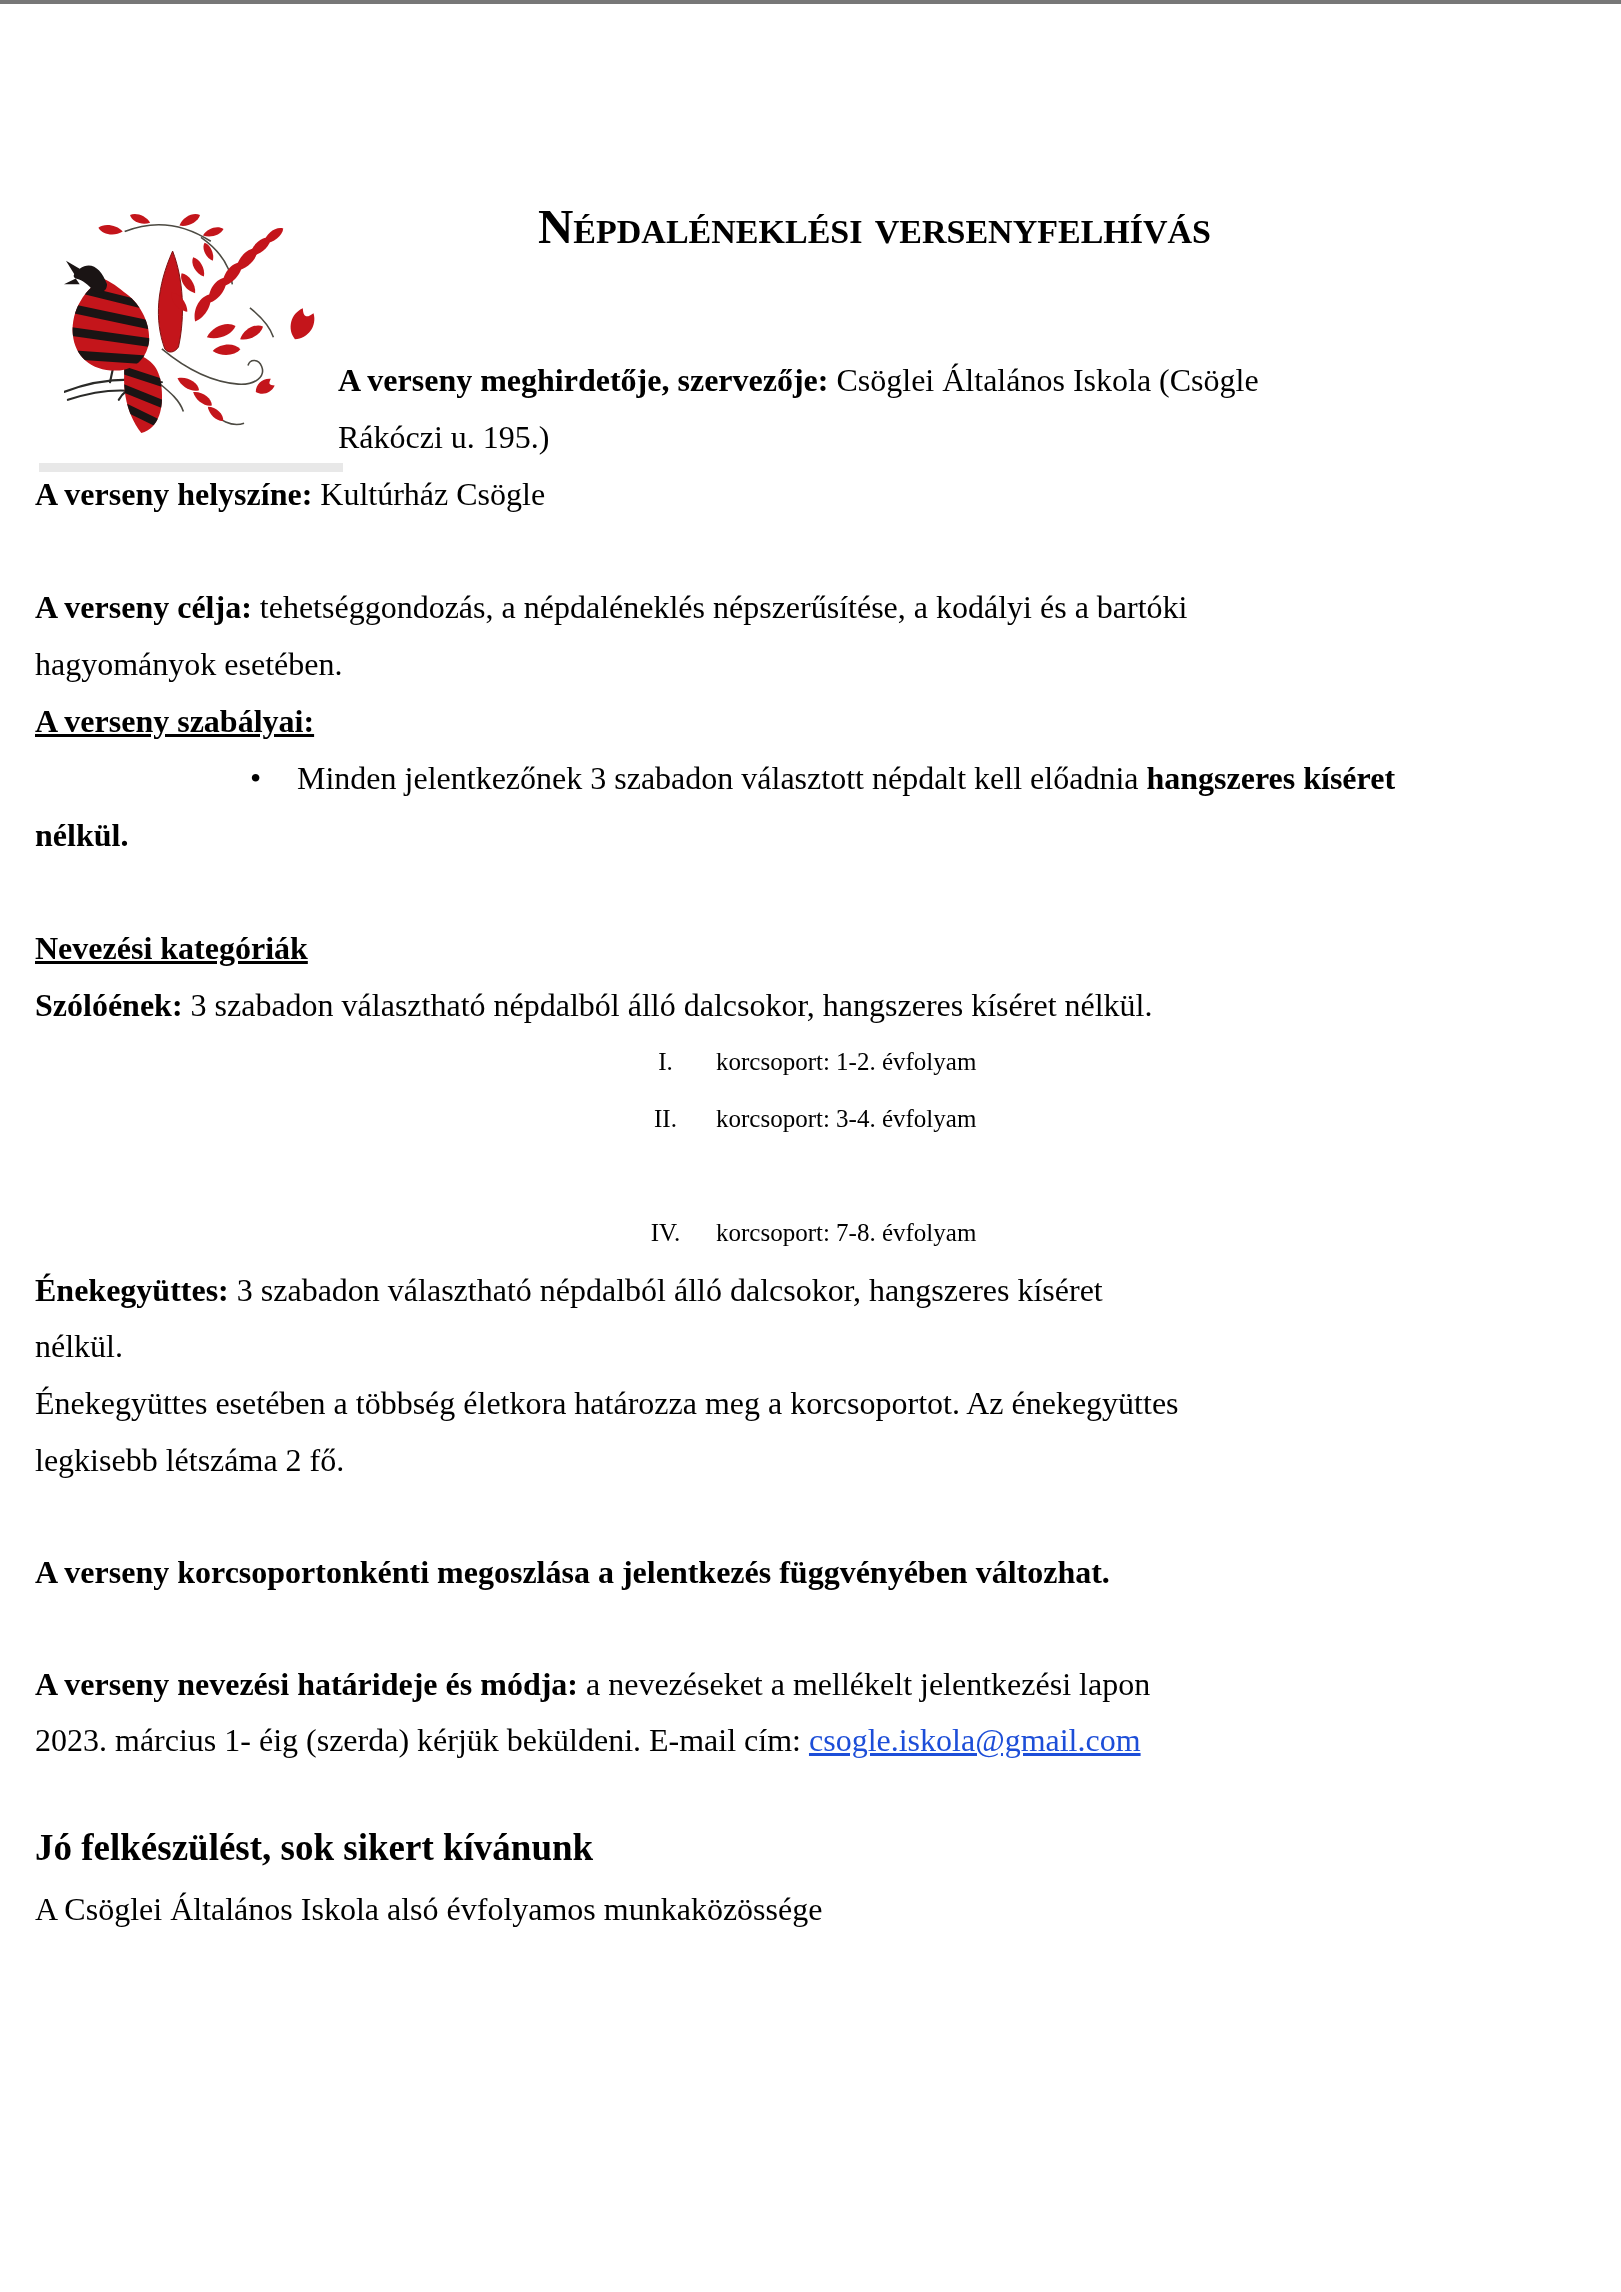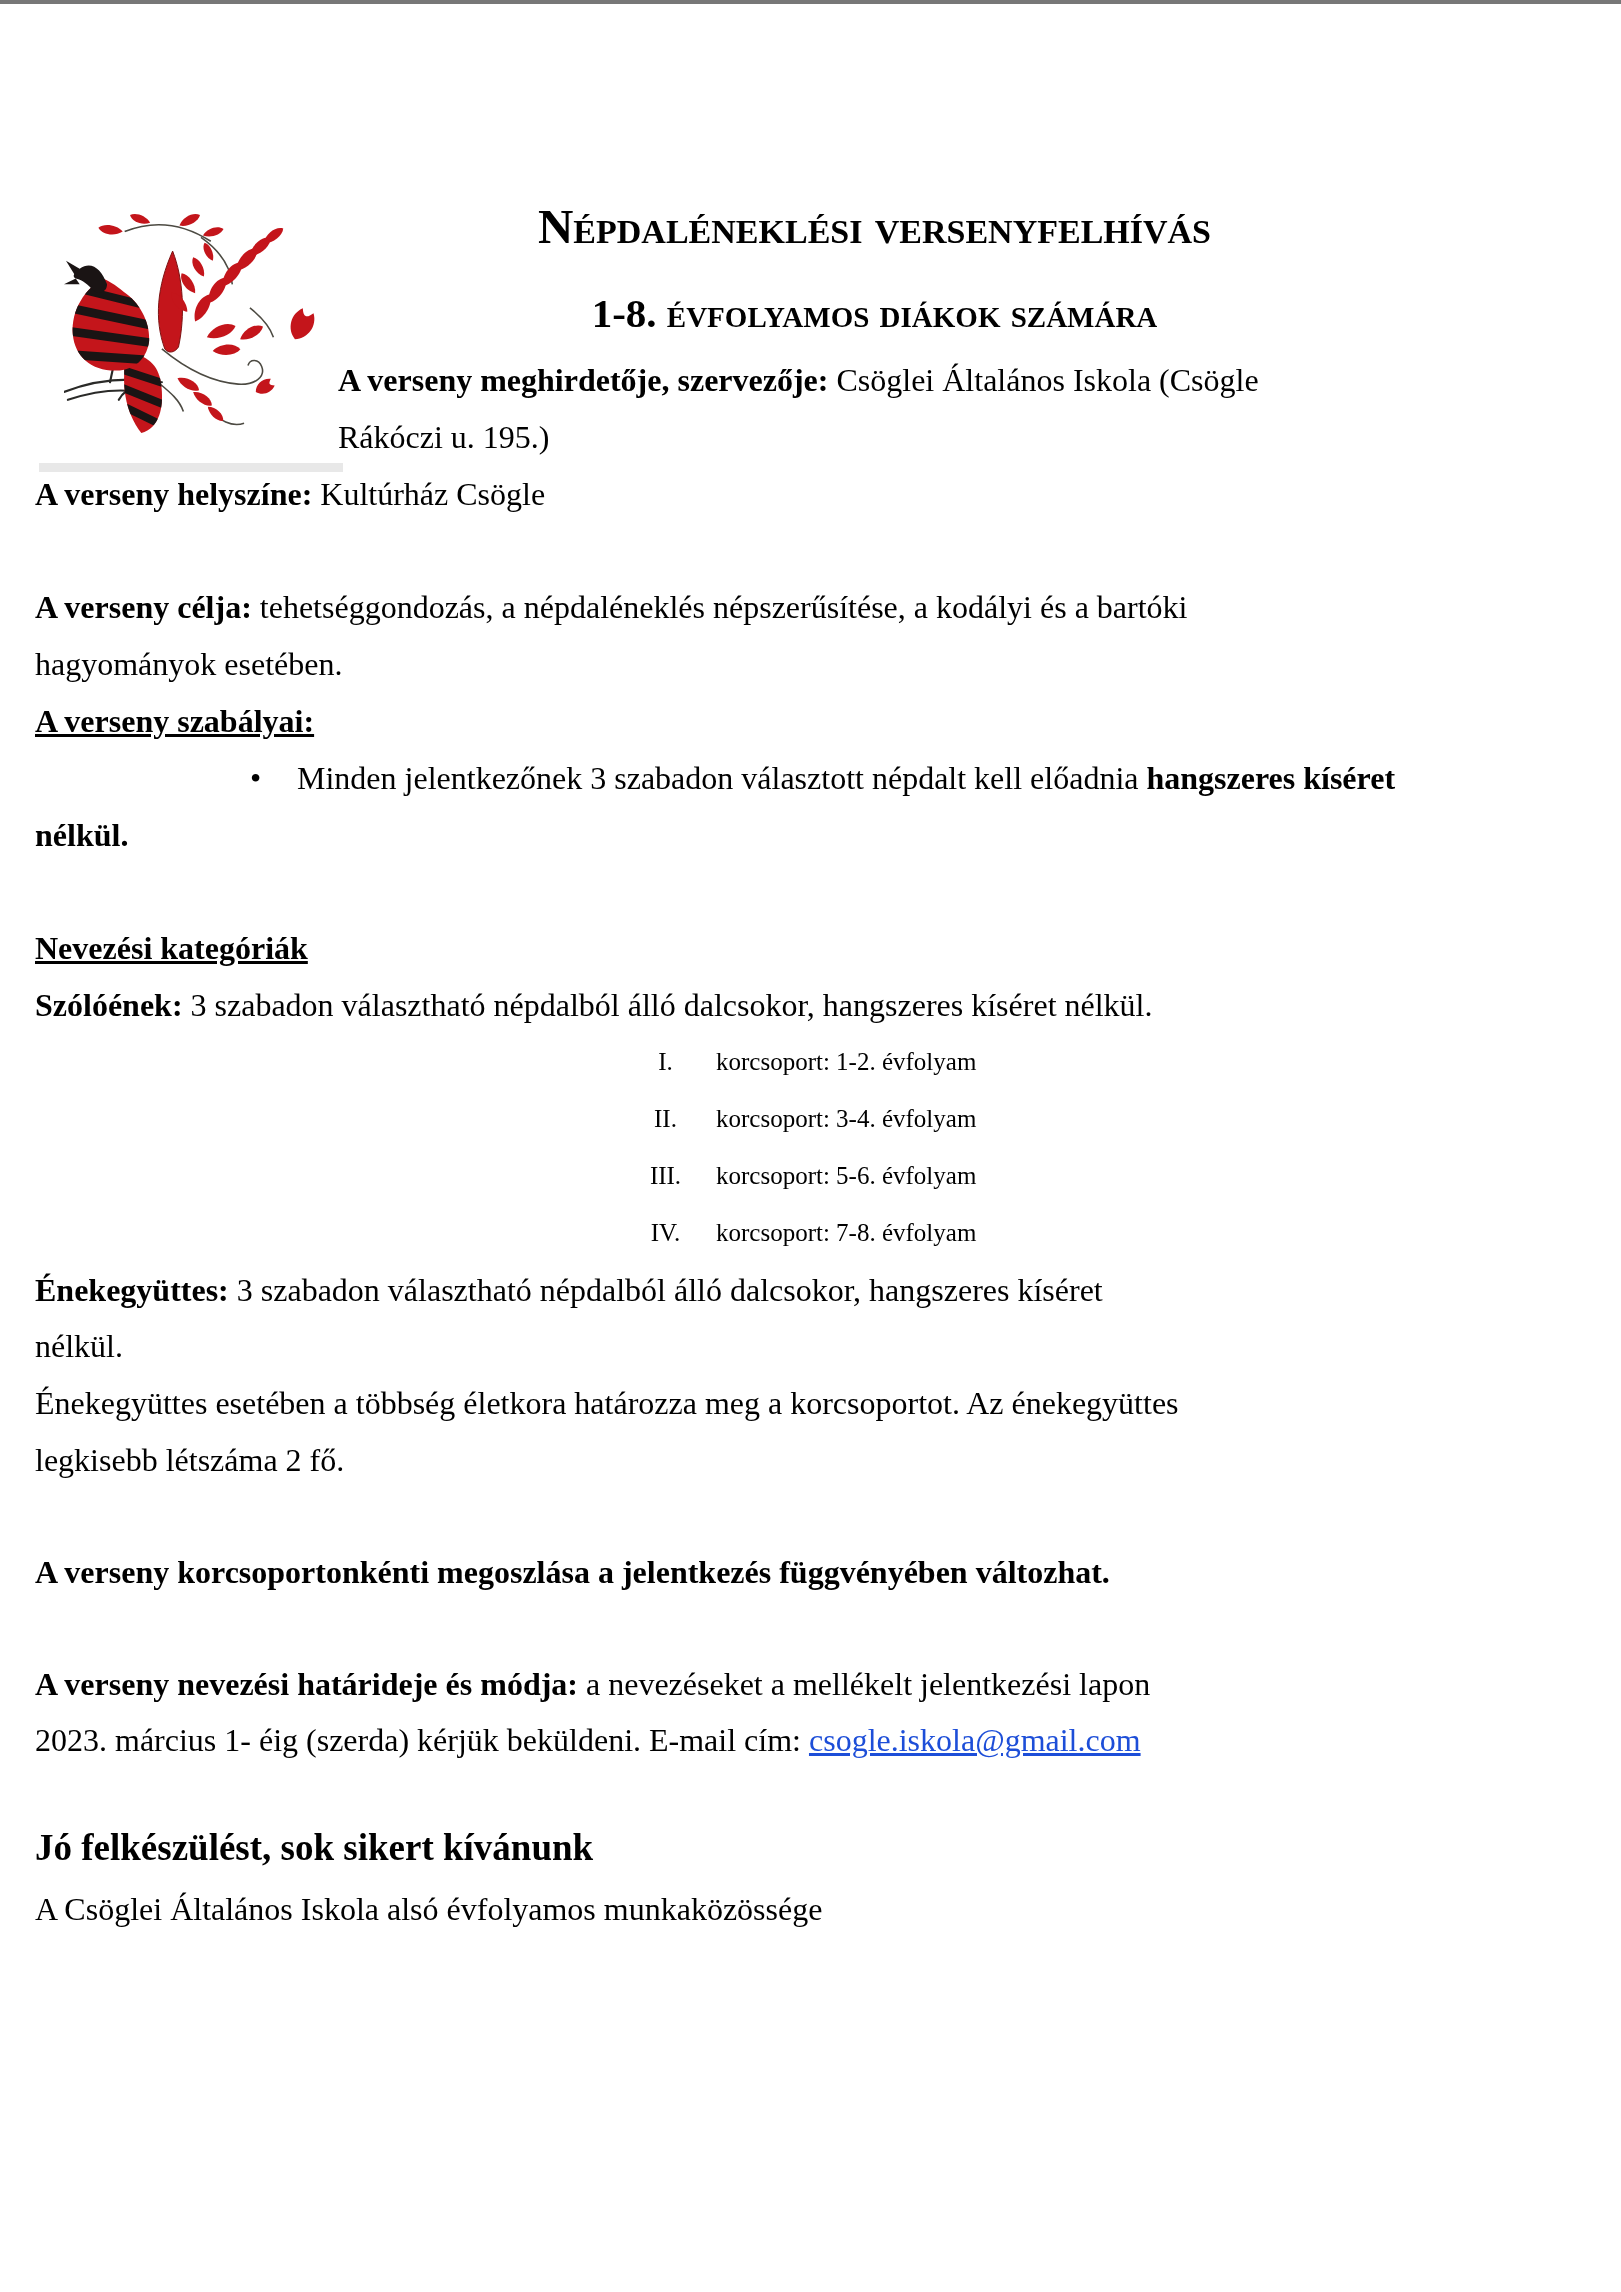--- a/index.html
+++ b/index.html
@@ -125,21 +125,20 @@
         <path d="M0 0 C-12 -6 -15 -22 -6 -32 C-2 -24 2 -24 6 -32 C15 -22 12 -6 0 0 Z"></path>
       </g>
       <g transform="translate(196 206) rotate(60) scale(0.8)" fill="#c4151b">
         <path d="M0 0 C-9 -5 -11 -17 -5 -25 C-1 -19 1 -19 5 -25 C11 -17 9 -5 0 0 Z"></path>
       </g>
     </svg>
   </div>
   <div class="logo-bar"></div>
 
   <div class="doc-title">Népdaléneklési versenyfelhívás</div>
-  <div class="doc-subtitle">1-8. évfolyamos diákok számára</div>
 
   <div class="line offset" style="top:348px"><span class="b">A verseny meghirdetője, szervezője:</span><span> Csöglei Általános Iskola (Csögle</span></div>
   <div class="line offset" style="top:405px"><span>Rákóczi u. 195.)</span></div>
 
   <div class="line" style="top:462px"><span class="b">A verseny helyszíne:</span><span> Kultúrház Csögle</span></div>
 
 
   <div class="line" style="top:575px"><span class="b">A verseny célja:</span><span> tehetséggondozás, a népdaléneklés népszerűsítése, a kodályi és a bartóki</span></div>
   <div class="line" style="top:632px"><span>hagyományok esetében.</span></div>
 
@@ -147,21 +146,20 @@
 
   <div class="line bullet-line" style="top:746px"><span class="bullet-dot">•</span><span>Minden jelentkezőnek 3 szabadon választott népdalt kell előadnia </span><span class="b">hangszeres kíséret</span></div>
   <div class="line" style="top:803px"><span class="b">nélkül.</span></div>
 
   <div class="line" style="top:916px"><span class="bu">Nevezési kategóriák</span></div>
 
   <div class="line" style="top:973px"><span class="b">Szólóének:</span><span> 3 szabadon választható népdalból álló dalcsokor, hangszeres kíséret nélkül.</span></div>
 
   <div class="age-row" style="top:1030px"><span class="age-num">I.</span><span>korcsoport: 1-2. évfolyam</span></div>
   <div class="age-row" style="top:1087px"><span class="age-num">II.</span><span>korcsoport: 3-4. évfolyam</span></div>
-  <div class="age-row" style="top:1144px"><span class="age-num">III.</span><span>korcsoport: 5-6. évfolyam</span></div>
   <div class="age-row" style="top:1201px"><span class="age-num">IV.</span><span>korcsoport: 7-8. évfolyam</span></div>
 
   <div class="line" style="top:1258px"><span class="b">Énekegyüttes:</span><span> 3 szabadon választható népdalból álló dalcsokor, hangszeres kíséret</span></div>
   <div class="line" style="top:1314px"><span>nélkül.</span></div>
 
   <div class="line" style="top:1371px"><span>Énekegyüttes esetében a többség életkora határozza meg a korcsoportot. Az énekegyüttes</span></div>
   <div class="line" style="top:1428px"><span>legkisebb létszáma 2 fő.</span></div>
 
   <div class="line" style="top:1540px"><span class="b">A verseny korcsoportonkénti megoszlása a jelentkezés függvényében változhat.</span></div>
 

